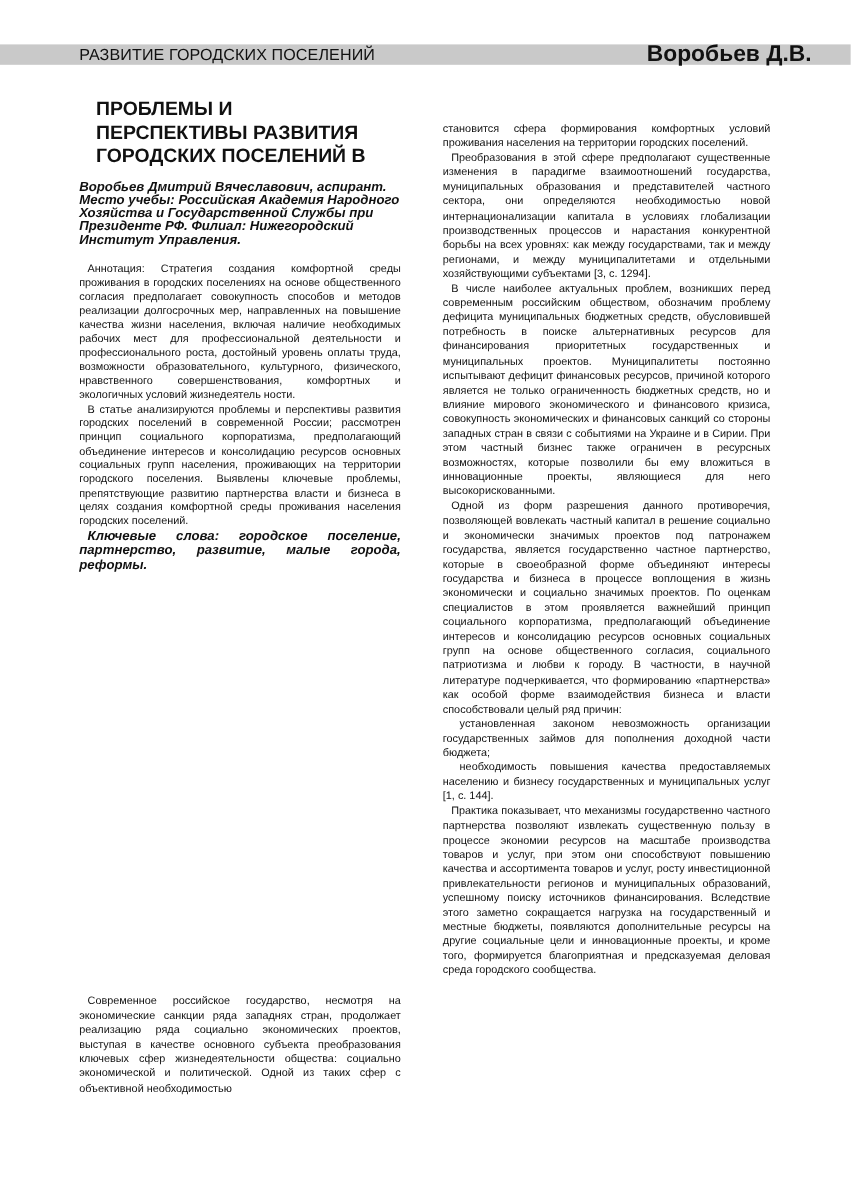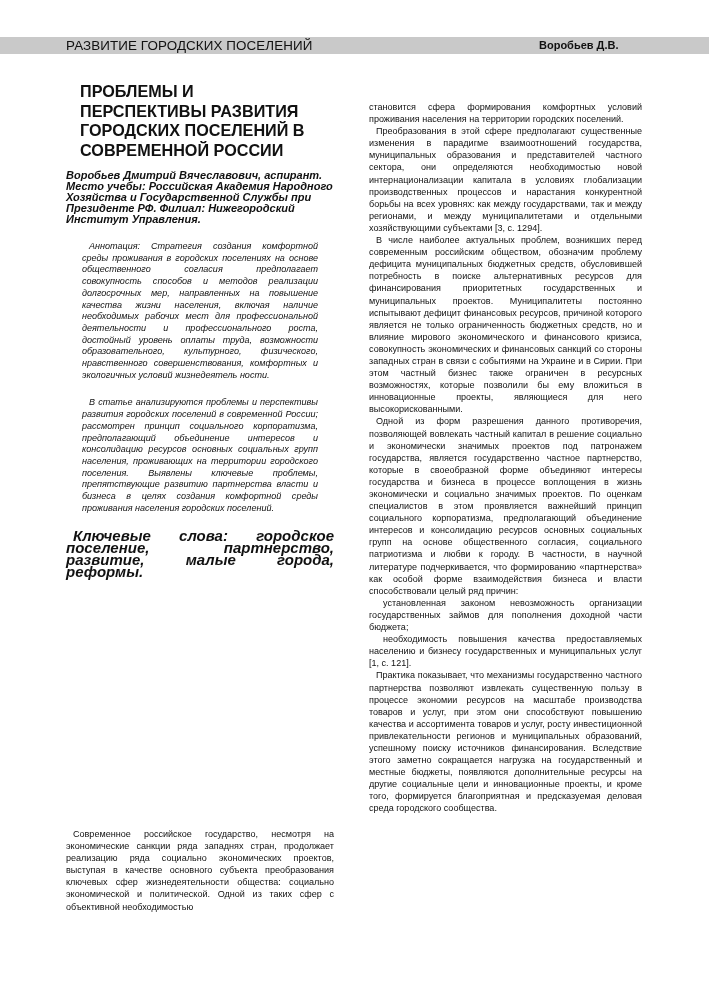--- a/index.html
+++ b/index.html
@@ -3,65 +3,64 @@
 <meta charset="utf-8">
 <style>
   html, body { margin: 0; padding: 0; background: #ffffff; }
   body { width: 709px; height: 1003px; position: relative; overflow: hidden;
          font-family: "Liberation Sans", sans-serif; color: #111; }
   .header-bar { position: absolute; left: 0; top: 37px; width: 709px; height: 17px;
                 background: #c9c9c9; }
   .header-left { position: absolute; left: 66px; top: 37px; font-weight: normal;
                  font-size: 13.4px; line-height: 17px; letter-spacing: 0.1px; }
   .header-right { position: absolute; left: 539px; top: 37px; font-weight: bold;
-                  font-size: 11px; line-height: 17px; }
+                  font-size: 19px; line-height: 17px; }
   .col-left { position: absolute; left: 66px; top: 82px; width: 268px; }
   .col-right { position: absolute; left: 369px; top: 60px; width: 273px; margin-top: 41px; }
   .title { font-weight: bold; font-size: 16.2px; line-height: 19.5px; text-align: left;
            margin: 0 0 10px 0; padding-left: 14px; }
   .title span { display: block; }
   .author { font-weight: bold; font-style: italic; font-size: 11px; line-height: 11px;
             margin: 0 0 13px 0; }
-  .abstract p { font-style: italic; font-size: 9.05px; line-height: 11.7px; margin: 16px;
+  .abstract p { font-size: 9.05px; line-height: 11.7px; margin: 0;
                 text-align: justify; text-indent: 7px; }
-  .keywords { font-weight: bold; font-style: italic; font-size: 15px; line-height: 12px;
+  .keywords { font-weight: bold; font-style: italic; font-size: 11px; line-height: 12px;
               margin: 0; text-align: justify; text-indent: 7px; }
   .intro { position: absolute; left: 66px; top: 828px; width: 268px; }
   .body-text p { font-size: 9.05px; line-height: 12.1px; margin: 0; text-align: justify;
                  text-indent: 7px; }
   .body-text p.cont { text-indent: 0; }
   .body-text p.li { text-indent: 14px; }
 </style>
 </head>
 <body>
 
 <div class="header-bar"></div>
 <div class="header-left">РАЗВИТИЕ ГОРОДСКИХ ПОСЕЛЕНИЙ</div>
 <div class="header-right">Воробьев Д.В.</div>
 
 <div class="col-left">
   <h1 class="title">
     <span>ПРОБЛЕМЫ И</span>
     <span>ПЕРСПЕКТИВЫ РАЗВИТИЯ</span>
     <span>ГОРОДСКИХ ПОСЕЛЕНИЙ В</span>
-    <span>СОВРЕМЕННОЙ РОССИИ</span>
   </h1>
   <p class="author">Воробьев Дмитрий Вячеславович, аспирант. Место учебы: Российская Академия Народного Хозяйства и Государственной Службы при Президенте РФ. Филиал: Нижегородский Институт Управления.</p>
   <div class="abstract">
     <p>Аннотация: Стратегия создания комфортной среды проживания в городских поселениях на основе общественного согласия предполагает совокупность способов и методов реализации долгосрочных мер, направленных на повышение качества жизни населения, включая наличие необходимых рабочих мест для профессиональной деятельности и профессионального роста, достойный уровень оплаты труда, возможности образовательного, культурного, физического, нравственного совершенствования, комфортных и экологичных условий жизнедеятель ности.</p>
     <p>В статье анализируются проблемы и перспективы развития городских поселений в современной России; рассмотрен принцип социального корпоратизма, предполагающий объединение интересов и консолидацию ресурсов основных социальных групп населения, проживающих на территории городского поселения. Выявлены ключевые проблемы, препятствующие развитию партнерства власти и бизнеса в целях создания комфортной среды проживания населения городских поселений.</p>
   </div>
   <p class="keywords">Ключевые слова: городское поселение, партнерство, развитие, малые города, реформы.</p>
 </div>
 
 <div class="intro body-text">
   <p>Современное российское государство, несмотря на экономические санкции ряда западнях стран, продолжает реализацию ряда социально экономических проектов, выступая в качестве основного субъекта преобразования ключевых сфер жизнедеятельности общества: социально экономической и политической. Одной из таких сфер с объективной необходимостью</p>
 </div>
 
 <div class="col-right body-text">
   <p class="cont">становится сфера формирования комфортных условий проживания населения на территории городских поселений.</p>
   <p>Преобразования в этой сфере предполагают существенные изменения в парадигме взаимоотношений государства, муниципальных образования и представителей частного сектора, они определяются необходимостью новой интернационализации капитала в условиях глобализации производственных процессов и нарастания конкурентной борьбы на всех уровнях: как между государствами, так и между регионами, и между муниципалитетами и отдельными хозяйствующими субъектами [3, с. 1294].</p>
   <p>В числе наиболее актуальных проблем, возникших перед современным российским обществом, обозначим проблему дефицита муниципальных бюджетных средств, обусловившей потребность в поиске альтернативных ресурсов для финансирования приоритетных государственных и муниципальных проектов. Муниципалитеты постоянно испытывают дефицит финансовых ресурсов, причиной которого является не только ограниченность бюджетных средств, но и влияние мирового экономического и финансового кризиса, совокупность экономических и финансовых санкций со стороны западных стран в связи с событиями на Украине и в Сирии. При этом частный бизнес также ограничен в ресурсных возможностях, которые позволили бы ему вложиться в инновационные проекты, являющиеся для него высокорискованными.</p>
   <p>Одной из форм разрешения данного противоречия, позволяющей вовлекать частный капитал в решение социально и экономически значимых проектов под патронажем государства, является государственно частное партнерство, которые в своеобразной форме объединяют интересы государства и бизнеса в процессе воплощения в жизнь экономически и социально значимых проектов. По оценкам специалистов в этом проявляется важнейший принцип социального корпоратизма, предполагающий объединение интересов и консолидацию ресурсов основных социальных групп на основе общественного согласия, социального патриотизма и любви к городу. В частности, в научной литературе подчеркивается, что формированию «партнерства» как особой форме взаимодействия бизнеса и власти способствовали целый ряд причин:</p>
   <p class="li">установленная законом невозможность организации государственных займов для пополнения доходной части бюджета;</p>
-  <p class="li">необходимость повышения качества предоставляемых населению и бизнесу государственных и муниципальных услуг [1, с. 121].</p>
+  <p class="li">необходимость повышения качества предоставляемых населению и бизнесу государственных и муниципальных услуг [1, с. 144].</p>
   <p>Практика показывает, что механизмы государственно частного партнерства позволяют извлекать существенную пользу в процессе экономии ресурсов на масштабе производства товаров и услуг, при этом они способствуют повышению качества и ассортимента товаров и услуг, росту инвестиционной привлекательности регионов и муниципальных образований, успешному поиску источников финансирования. Вследствие этого заметно сокращается нагрузка на государственный и местные бюджеты, появляются дополнительные ресурсы на другие социальные цели и инновационные проекты, и кроме того, формируется благоприятная и предсказуемая деловая среда городского сообщества.</p>
 </div>
 
 </body></html>

